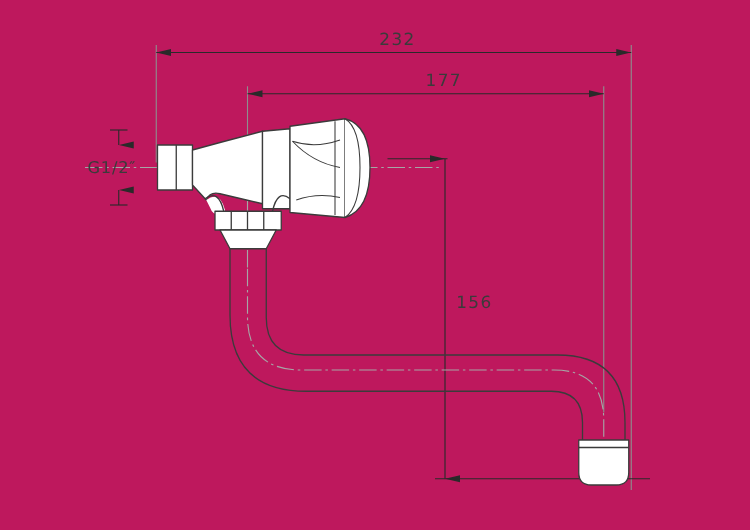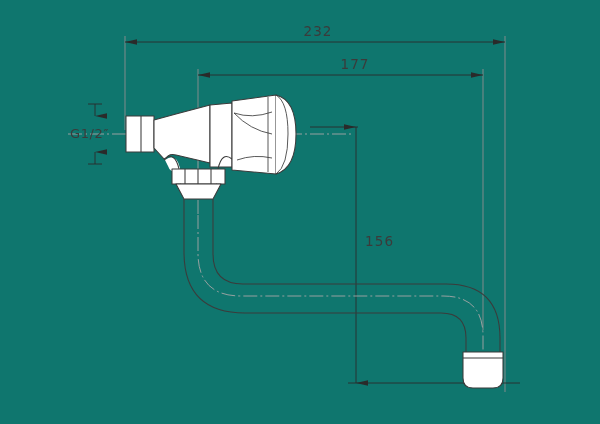--- a/index.html
+++ b/index.html
@@ -11,21 +11,21 @@
   body {
     width: 600px;
     height: 424px;
     overflow: hidden;
     font-family: "DejaVu Sans", sans-serif;
   }
   #drawing-root {
     position: relative;
     width: 600px;
     height: 424px;
-    background: #0f766e;
+    background: #be185d;
   }
   svg#cad {
     display: block;
     width: 600px;
     height: 424px;
   }
   .dim-text {
     font-family: "DejaVu Sans", sans-serif;
     font-size: 13.5px;
     fill: #3b3b3b;

